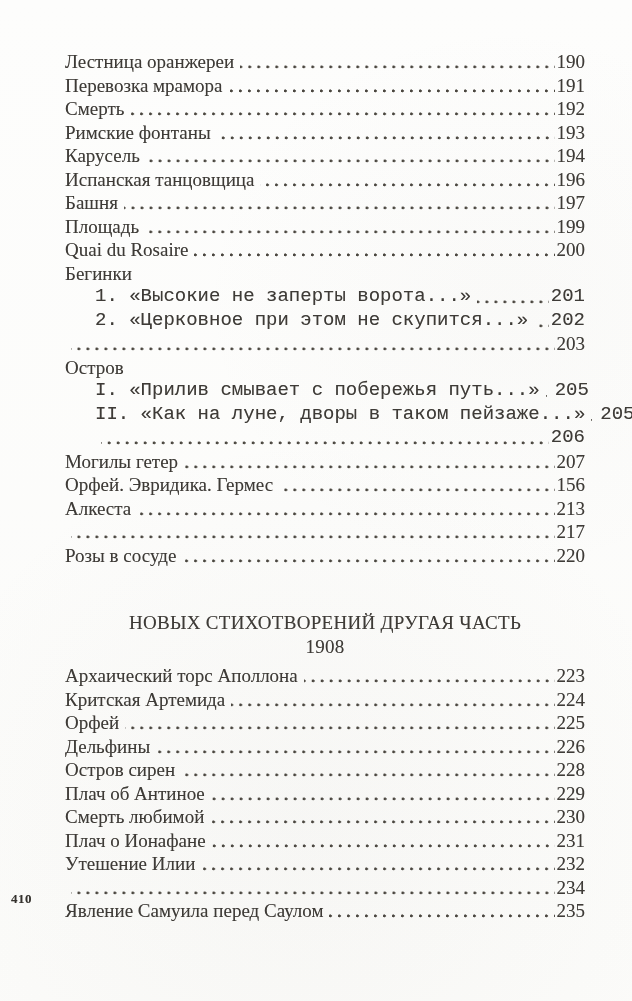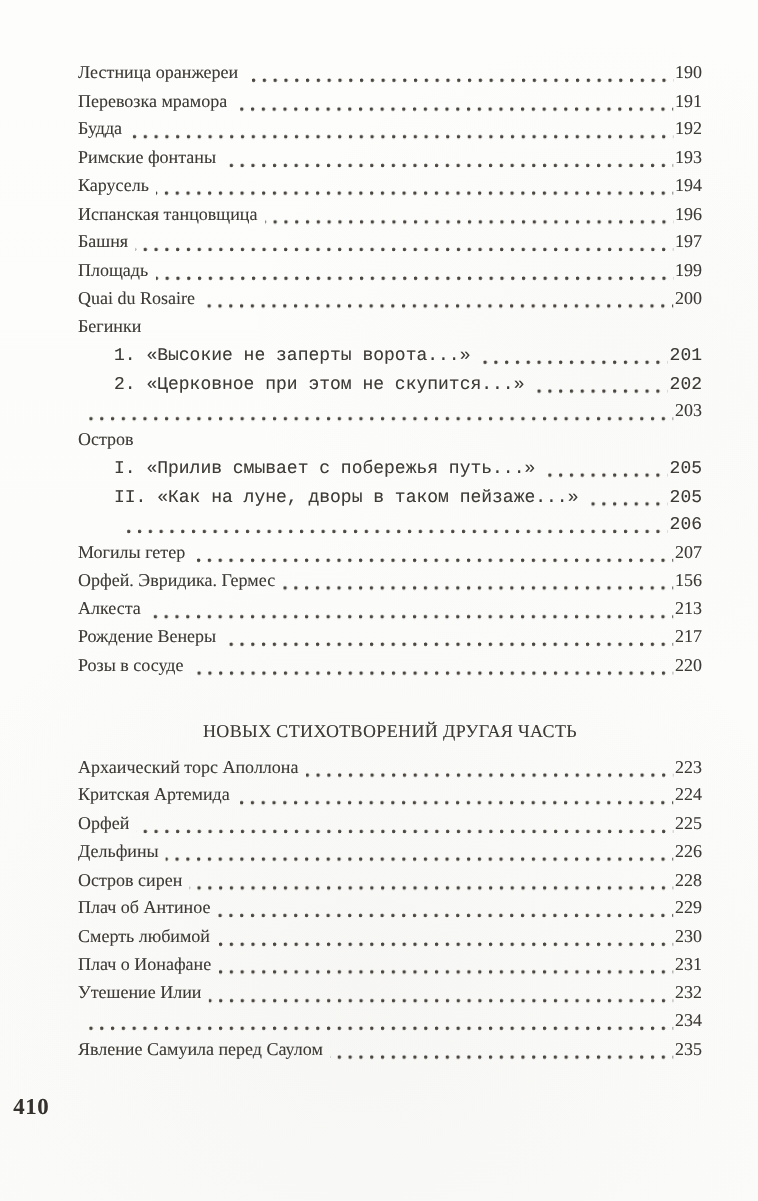--- a/index.html
+++ b/index.html
@@ -22,21 +22,21 @@
       linear-gradient(180deg, #fdfdfc 0%, #fbfbf9 100%);
     font-family: "Liberation Serif", "DejaVu Serif", serif;
     color: #3e3b37;
     text-shadow: 0 0 0.5px rgba(62,59,55,0.35);
   }
   .toc {
     position: absolute;
     left: 65px;
     top: 50px;
     width: 520px;
-    font-size: 15px;
+    font-size: 19px;
   }
   .toc-row {
     display: flex;
     align-items: baseline;
     line-height: 23.5px;
     height: 23.5px;
     white-space: nowrap;
   }
   .toc-row.indent {
     padding-left: 30px;
@@ -61,34 +61,34 @@
     height: 4px;
     background-image: radial-gradient(circle at 1.3px 1.9px, #4a463f 1.15px, rgba(74,70,63,0) 1.8px);
     background-size: 9px 4px;
     background-repeat: repeat-x;
     background-position: right bottom;
   }
   .entry-page {
     flex: 0 0 auto;
   }
   .section-heading {
-    margin-top: 32px;
+    margin-top: 44px;
     margin-bottom: 6px;
     text-align: center;
     letter-spacing: 0.3px;
   }
   .section-heading .line {
     line-height: 23.5px;
     height: 23.5px;
   }
   .folio {
     position: absolute;
     left: 11px;
-    top: 911px;
-    font-size: 19px;
+    top: 887px;
+    font-size: 13px;
     line-height: 23.5px;
     font-weight: bold;
     letter-spacing: 0.5px;
     color: #35322e;
   }
 </style>
 </head>
 <body>
 
 <div class="page">
@@ -97,21 +97,21 @@
         <span class="entry-title">Лестница оранжереи</span>
         <span class="dot-leader"></span>
         <span class="entry-page">190</span>
       </div>
       <div class="toc-row">
         <span class="entry-title">Перевозка мрамора</span>
         <span class="dot-leader"></span>
         <span class="entry-page">191</span>
       </div>
       <div class="toc-row">
-        <span class="entry-title">Будда</span>
+        <span class="entry-title">Смерть</span>
         <span class="dot-leader"></span>
         <span class="entry-page">192</span>
       </div>
       <div class="toc-row">
         <span class="entry-title">Римские фонтаны</span>
         <span class="dot-leader"></span>
         <span class="entry-page">193</span>
       </div>
       <div class="toc-row">
         <span class="entry-title">Карусель</span>
@@ -181,31 +181,31 @@
         <span class="entry-title">Орфей. Эвридика. Гермес</span>
         <span class="dot-leader"></span>
         <span class="entry-page">156</span>
       </div>
       <div class="toc-row">
         <span class="entry-title">Алкеста</span>
         <span class="dot-leader"></span>
         <span class="entry-page">213</span>
       </div>
       <div class="toc-row">
-        <span class="entry-title">Рождение Венеры</span>
         <span class="dot-leader"></span>
         <span class="entry-page">217</span>
       </div>
       <div class="toc-row">
         <span class="entry-title">Розы в сосуде</span>
         <span class="dot-leader"></span>
         <span class="entry-page">220</span>
       </div>
       <div class="section-heading">
         <div class="line">НОВЫХ СТИХОТВОРЕНИЙ ДРУГАЯ ЧАСТЬ</div>
+        <div class="line">1908</div>
       </div>
       <div class="toc-row">
         <span class="entry-title">Архаический торс Аполлона</span>
         <span class="dot-leader"></span>
         <span class="entry-page">223</span>
       </div>
       <div class="toc-row">
         <span class="entry-title">Критская Артемида</span>
         <span class="dot-leader"></span>
         <span class="entry-page">224</span>

